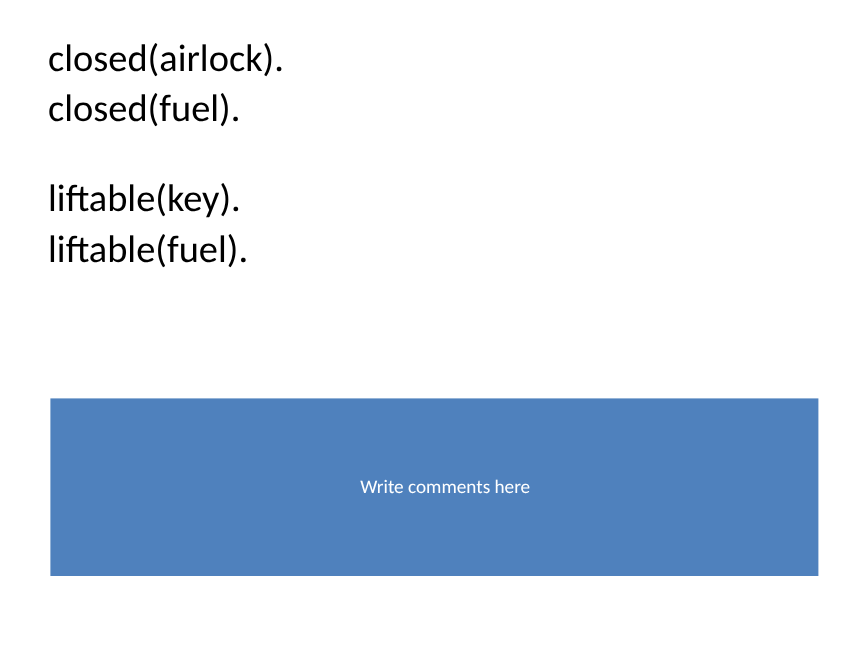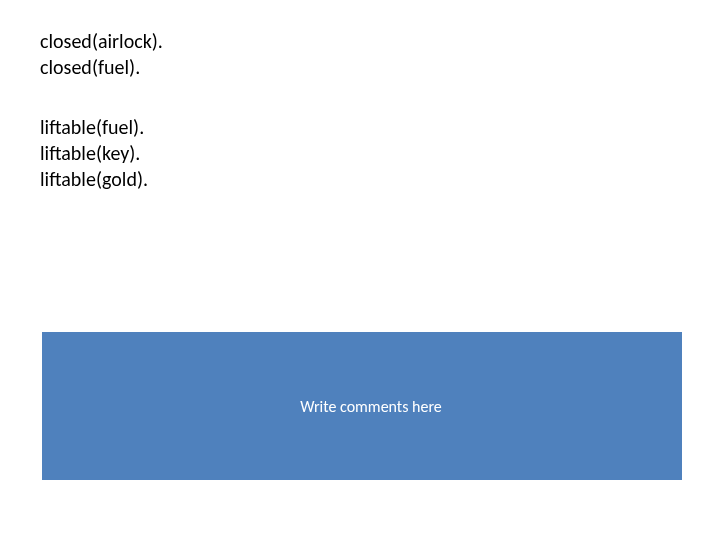--- a/index.html
+++ b/index.html
@@ -16,21 +16,21 @@
     width: 720px;
     height: 540px;
     box-sizing: border-box;
   }
   .code-block {
     position: absolute;
     left: 40px;
     top: 28px;
     width: 620px;
     color: #000;
-    font-size: 20px;
+    font-size: 32px;
     line-height: 1.3;
   }
   .code-line {
     white-space: pre;
   }
   .gap {
     height: 34px;
   }
   .comment-box {
     position: absolute;
@@ -52,22 +52,21 @@
 </style>
 </head>
 <body>
 
 <div class="slide">
 
   <div class="code-block">
     <div class="code-line">closed(airlock).</div>
     <div class="code-line">closed(fuel).</div>
     <div class="gap"></div>
+    <div class="code-line">liftable(key).</div>
     <div class="code-line">liftable(fuel).</div>
-    <div class="code-line">liftable(key).</div>
-    <div class="code-line">liftable(gold).</div>
   </div>
 
   <div class="comment-box">
     <div class="comment-text">Write comments here</div>
   </div>
 
 </div>
 
 </body></html>

